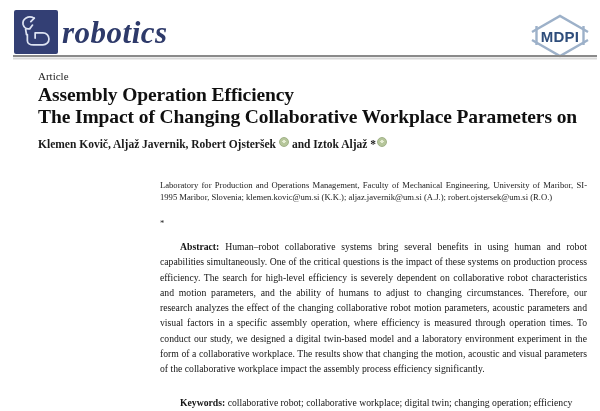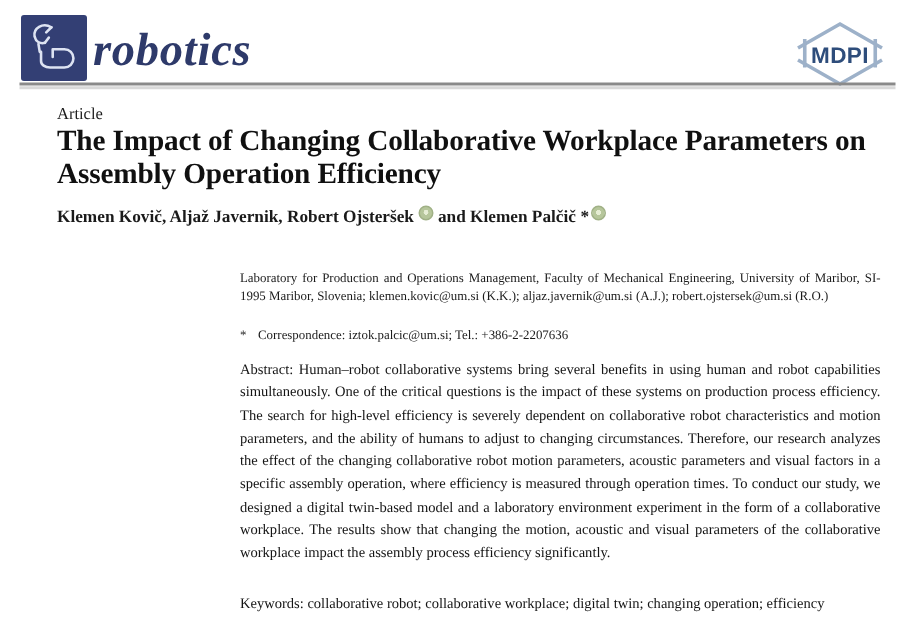--- a/index.html
+++ b/index.html
@@ -56,21 +56,21 @@
   }
   .corr {
     position:absolute; left:160px; top:216.5px; width:427px;
     font-size:8.6px; line-height:12.4px; display:flex; color:#1a1a1a;
   }
   .corr .marker { flex:none; width:12px; }
   .abstract {
     position:absolute; left:160px; top:239px; width:427px;
     font-size:9.7px; line-height:15.3px; text-align:justify; color:#141414;
   }
-  .abstract b, .keywords b { font-weight:normal; }
+  .abstract b, .keywords b { font-weight:bold;margin-left:20px; }
   .keywords {
     position:absolute; left:160px; top:396px; width:432px;
     font-size:9.7px; line-height:13px; color:#141414; white-space:nowrap;
   }
 </style>
 </head>
 <body>
 
 <div class="page">
 
@@ -95,33 +95,32 @@
       <path d="M56.5 14 L56.5 33"></path>
     </g>
     <text x="33" y="30" text-anchor="middle" font-family="Liberation Sans, sans-serif" font-size="15" font-weight="bold" fill="#2e4d7b" letter-spacing="0.3">MDPI</text>
   </svg>
 
   <div class="rule"></div>
 
   <div class="article-type">Article</div>
 
   <h1 class="title">
+    <span>Assembly Operation Efficiency</span>
     <span>The Impact of Changing Collaborative Workplace Parameters on</span>
-    <span>Assembly Operation Efficiency</span>
   </h1>
 
   <div class="authors">
-    <span>Klemen Kovič, Aljaž Javernik, Robert Ojsteršek</span><span class="orcid"></span><span>and Klemen Palčič</span><span class="asterisk">*</span><span class="orcid last"></span>
+    <span>Klemen Kovič, Aljaž Javernik, Robert Ojsteršek</span><span class="orcid"></span><span>and Iztok Aljaž</span><span class="asterisk">*</span><span class="orcid last"></span>
   </div>
 
   <div class="affil">Laboratory for Production and Operations Management, Faculty of Mechanical Engineering, University of Maribor, SI-1995 Maribor, Slovenia; klemen.kovic@um.si (K.K.); aljaz.javernik@um.si (A.J.); robert.ojstersek@um.si (R.O.)</div>
 
   <div class="corr">
     <span class="marker">*</span>
-    <span>Correspondence: iztok.palcic@um.si; Tel.: +386-2-2207636</span>
   </div>
 
   <div class="abstract">
     <b>Abstract:</b>
     <span>Human–robot collaborative systems bring several benefits in using human and robot capabilities simultaneously. One of the critical questions is the impact of these systems on production process efficiency. The search for high-level efficiency is severely dependent on collaborative robot characteristics and motion parameters, and the ability of humans to adjust to changing circumstances. Therefore, our research analyzes the effect of the changing collaborative robot motion parameters, acoustic parameters and visual factors in a specific assembly operation, where efficiency is measured through operation times. To conduct our study, we designed a digital twin-based model and a laboratory environment experiment in the form of a collaborative workplace. The results show that changing the motion, acoustic and visual parameters of the collaborative workplace impact the assembly process efficiency significantly.</span>
   </div>
 
   <div class="keywords">
     <b>Keywords:</b>
     <span>collaborative robot; collaborative workplace; digital twin; changing operation; efficiency</span>

